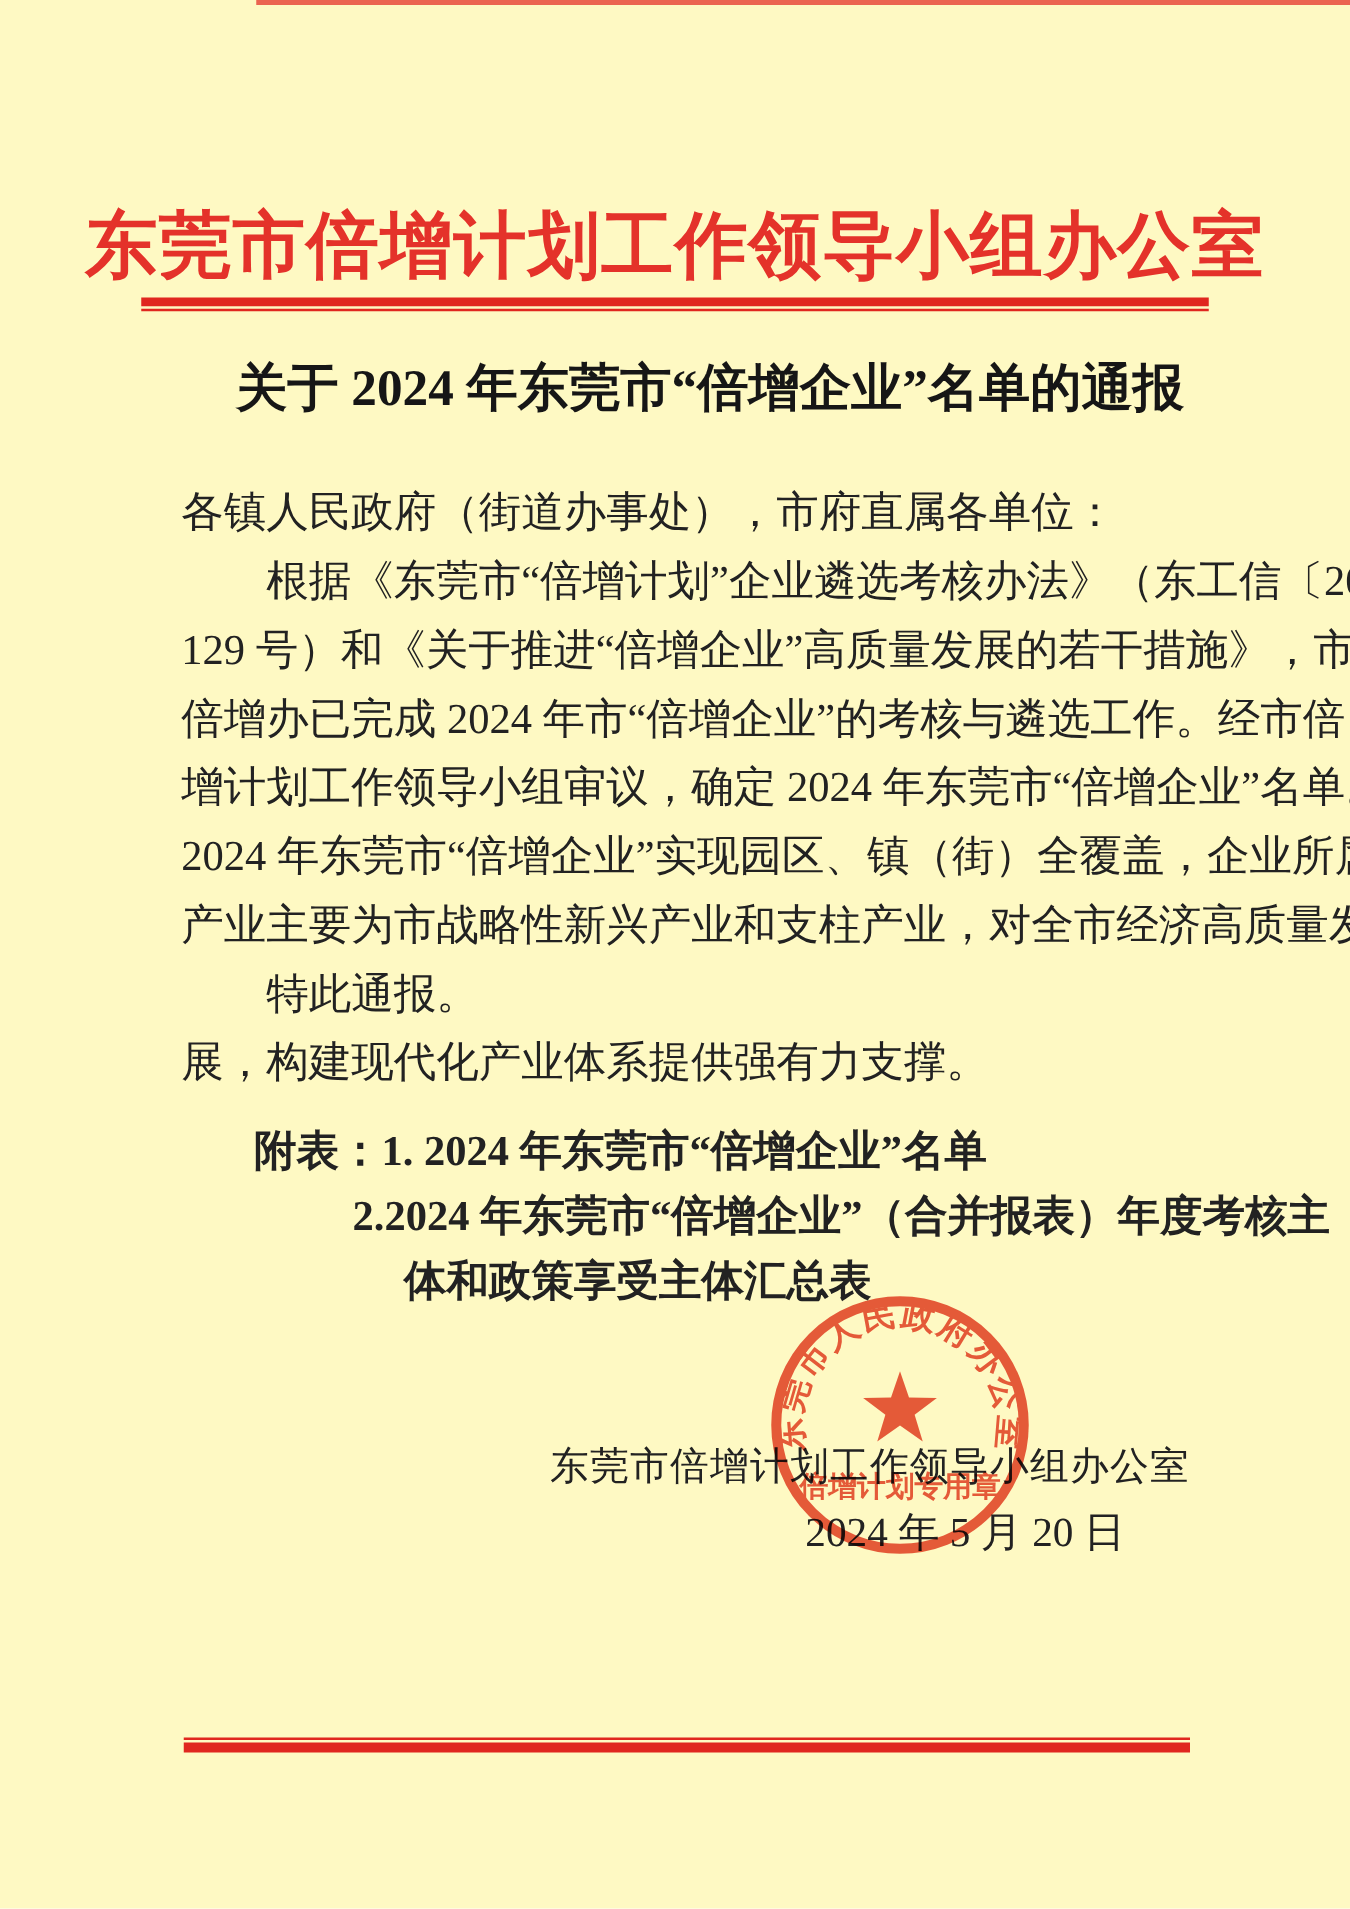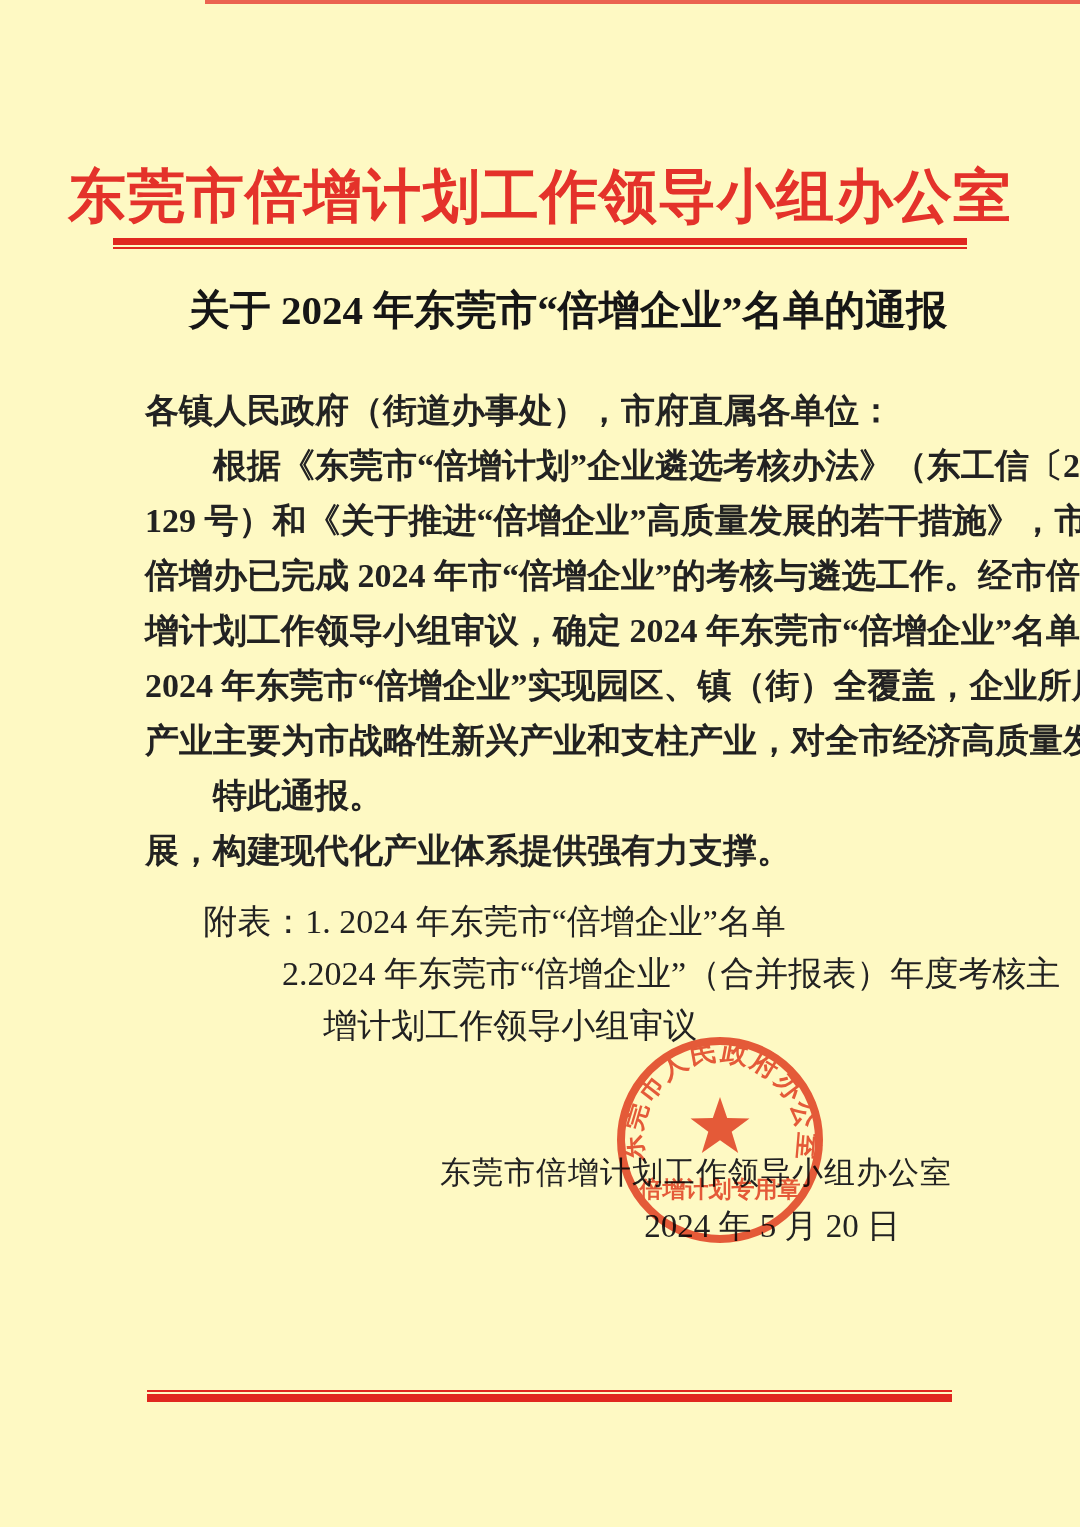--- a/index.html
+++ b/index.html
@@ -38,26 +38,26 @@
     text-align: center;
     font-size: 41px; font-weight: bold;
     color: #161616;
     white-space: nowrap;
     padding-left: 28px;
   }
   .body-block {
     position: absolute; left: 145px; top: 383px; width: 815px;
     font-size: 34px; color: #222222;
   }
-  .body-block .line { height: 55px; line-height: 55px; white-space: nowrap; font-weight: bold; }
+  .body-block .line { height: 55px; line-height: 55px; white-space: nowrap; }
   .attach-block {
     position: absolute; left: 145px; top: 896px;
     font-size: 34px; color: #222222;
   }
-  .attach-block .line { height: 52px; line-height: 52px; white-space: nowrap; }
+  .attach-block .line { height: 52px; line-height: 52px; white-space: nowrap; font-weight: bold; }
   .signature {
     position: absolute; top: 1152px; right: 128px;
     font-size: 31px; color: #222222;
     letter-spacing: 1px;
     white-space: nowrap;
   }
   .sign-date {
     position: absolute; top: 1204px; left: 550px; width: 350px;
     text-align: right;
     font-size: 33px; color: #222222;
@@ -96,21 +96,21 @@
       <div class="line" style="padding-left: 0px;">增计划工作领导小组审议，确定 2024 年东莞市“倍增企业”名单。</div>
       <div class="line" style="padding-left: 0px;">2024 年东莞市“倍增企业”实现园区、镇（街）全覆盖，企业所属</div>
       <div class="line" style="padding-left: 0px;">产业主要为市战略性新兴产业和支柱产业，对全市经济高质量发</div>
       <div class="line" style="padding-left: 68px;">特此通报。</div>
       <div class="line" style="padding-left: 0px;">展，构建现代化产业体系提供强有力支撑。</div>
     </div>
 
   <div class="attach-block" id="attachment-lines">
       <div class="line" style="padding-left: 58.14px;">附表：1. 2024 年东莞市“倍增企业”名单</div>
       <div class="line" style="padding-left: 137.02px;">2.2024 年东莞市“倍增企业”（合并报表）年度考核主</div>
-      <div class="line" style="padding-left: 178.16px;">增计划工作领导小组审议</div>
+      <div class="line" style="padding-left: 178.16px;">体和政策享受主体汇总表</div>
     </div>
 
   <div class="signature">东莞市倍增计划工作领导小组办公室</div>
 
   <div class="sign-date">2024 年 5 月 20 日</div>
 
   <div class="seal">
     <svg viewBox="0 0 216 216" xmlns="http://www.w3.org/2000/svg">
       <circle cx="108" cy="108" r="99" fill="none" stroke="#e2442e" stroke-width="8"></circle>
       <path id="sealArc" d="M 33.8 135 A 79 79 0 1 1 182.2 135" fill="none"></path>

